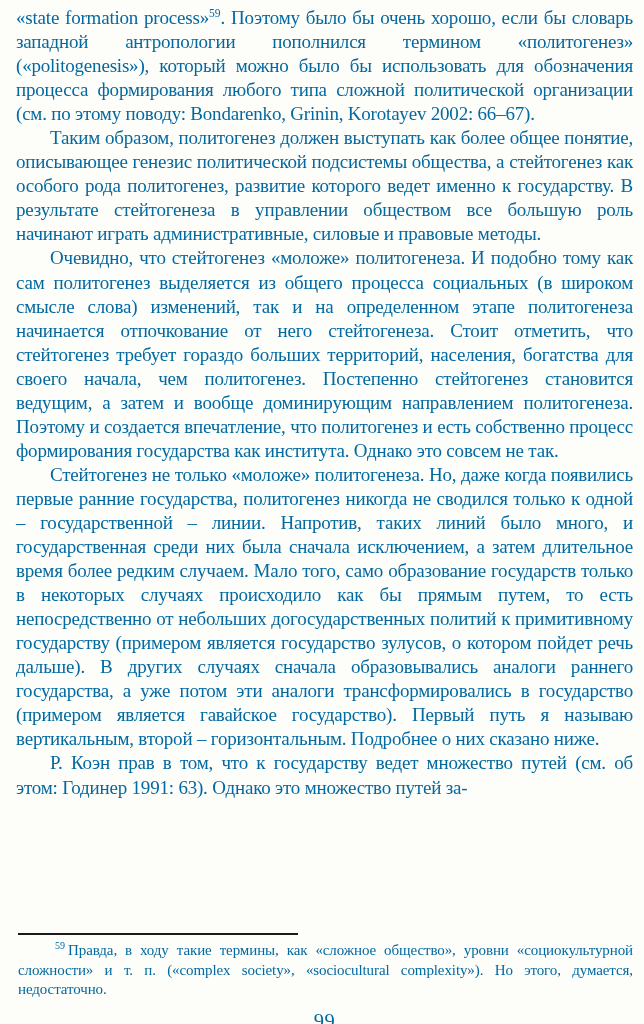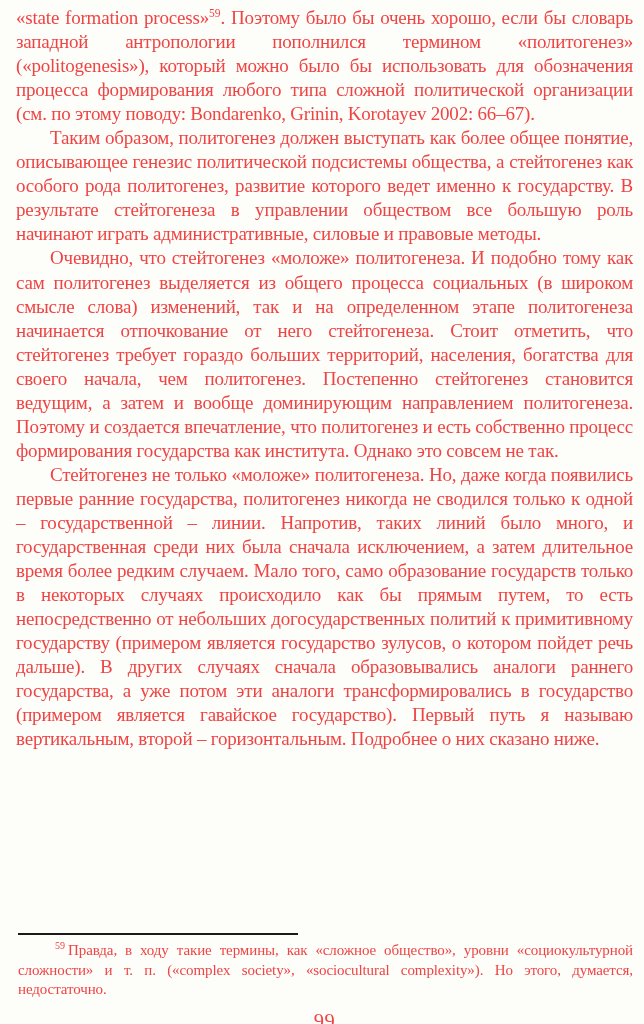--- a/index.html
+++ b/index.html
@@ -11,21 +11,21 @@
     height: 1024px;
     background: #fdfdfa;
     overflow: hidden;
   }
   .page {
     position: relative;
     width: 644px;
     height: 1024px;
     background: #fdfdfa;
     font-family: "Liberation Serif", serif;
-    color: #ef4444;
+    color: #0369a1;
     overflow: hidden;
   }
   .main-text {
     position: absolute;
     left: 16px;
     top: 6px;
     width: 617px;
     font-size: 19px;
     line-height: 24.05px;
     letter-spacing: -0.2px;
@@ -87,20 +87,21 @@
 
   <div class="main-text">
     <p class="para no-indent"><span>«state formation process»</span><sup class="ref">59</sup><span>. Поэтому было бы очень хорошо, если бы словарь западной антропологии пополнился термином «политогенез» («politogenesis»), который можно было бы использовать для обозначения процесса формирования любого типа сложной политической организации (см. по этому поводу: Bondarenko, Grinin, Korotayev 2002: 66–67).</span></p>
 
     <p class="para">Таким образом, политогенез должен выступать как более общее понятие, описывающее генезис политической подсистемы общества, а стейтогенез как особого рода политогенез, развитие которого ведет именно к государству. В результате стейтогенеза в управлении обществом все большую роль начинают играть административные, силовые и правовые методы.</p>
 
     <p class="para">Очевидно, что стейтогенез «моложе» политогенеза. И подобно тому как сам политогенез выделяется из общего процесса социальных (в широком смысле слова) изменений, так и на определенном этапе политогенеза начинается отпочкование от него стейтогенеза. Стоит отметить, что стейтогенез требует гораздо больших территорий, населения, богатства для своего начала, чем политогенез. Постепенно стейтогенез становится ведущим, а затем и вообще доминирующим направлением политогенеза. Поэтому и создается впечатление, что политогенез и есть собственно процесс формирования государства как института. Однако это совсем не так.</p>
 
     <p class="para">Стейтогенез не только «моложе» политогенеза. Но, даже когда появились первые ранние государства, политогенез никогда не сводился только к одной – государственной – линии. Напротив, таких линий было много, и государственная среди них была сначала исключением, а затем длительное время более редким случаем. Мало того, само образование государств только в некоторых случаях происходило как бы прямым путем, то есть непосредственно от небольших догосударственных политий к примитивному государству (примером является государство зулусов, о котором пойдет речь дальше). В других случаях сначала образовывались аналоги раннего государства, а уже потом эти аналоги трансформировались в государство (примером является гавайское государство). Первый путь я называю вертикальным, второй – горизонтальным. Подробнее о них сказано ниже.</p>
 
+    <p class="para">Р. Коэн прав в том, что к государству ведет множество путей (см. об этом: Годинер 1991: 63). Однако это множество путей за-</p>
   </div>
 
   <div class="footer-area">
     <div class="footnote-rule"></div>
 
     <p class="footnote"><sup class="ref">59</sup><span>Правда, в ходу такие термины, как «сложное общество», уровни «социокультурной сложности» и т. п. («complex society», «sociocultural complexity»). Но этого, думается, недостаточно.</span></p>
 
     <div class="page-number">99</div>
   </div>
 

